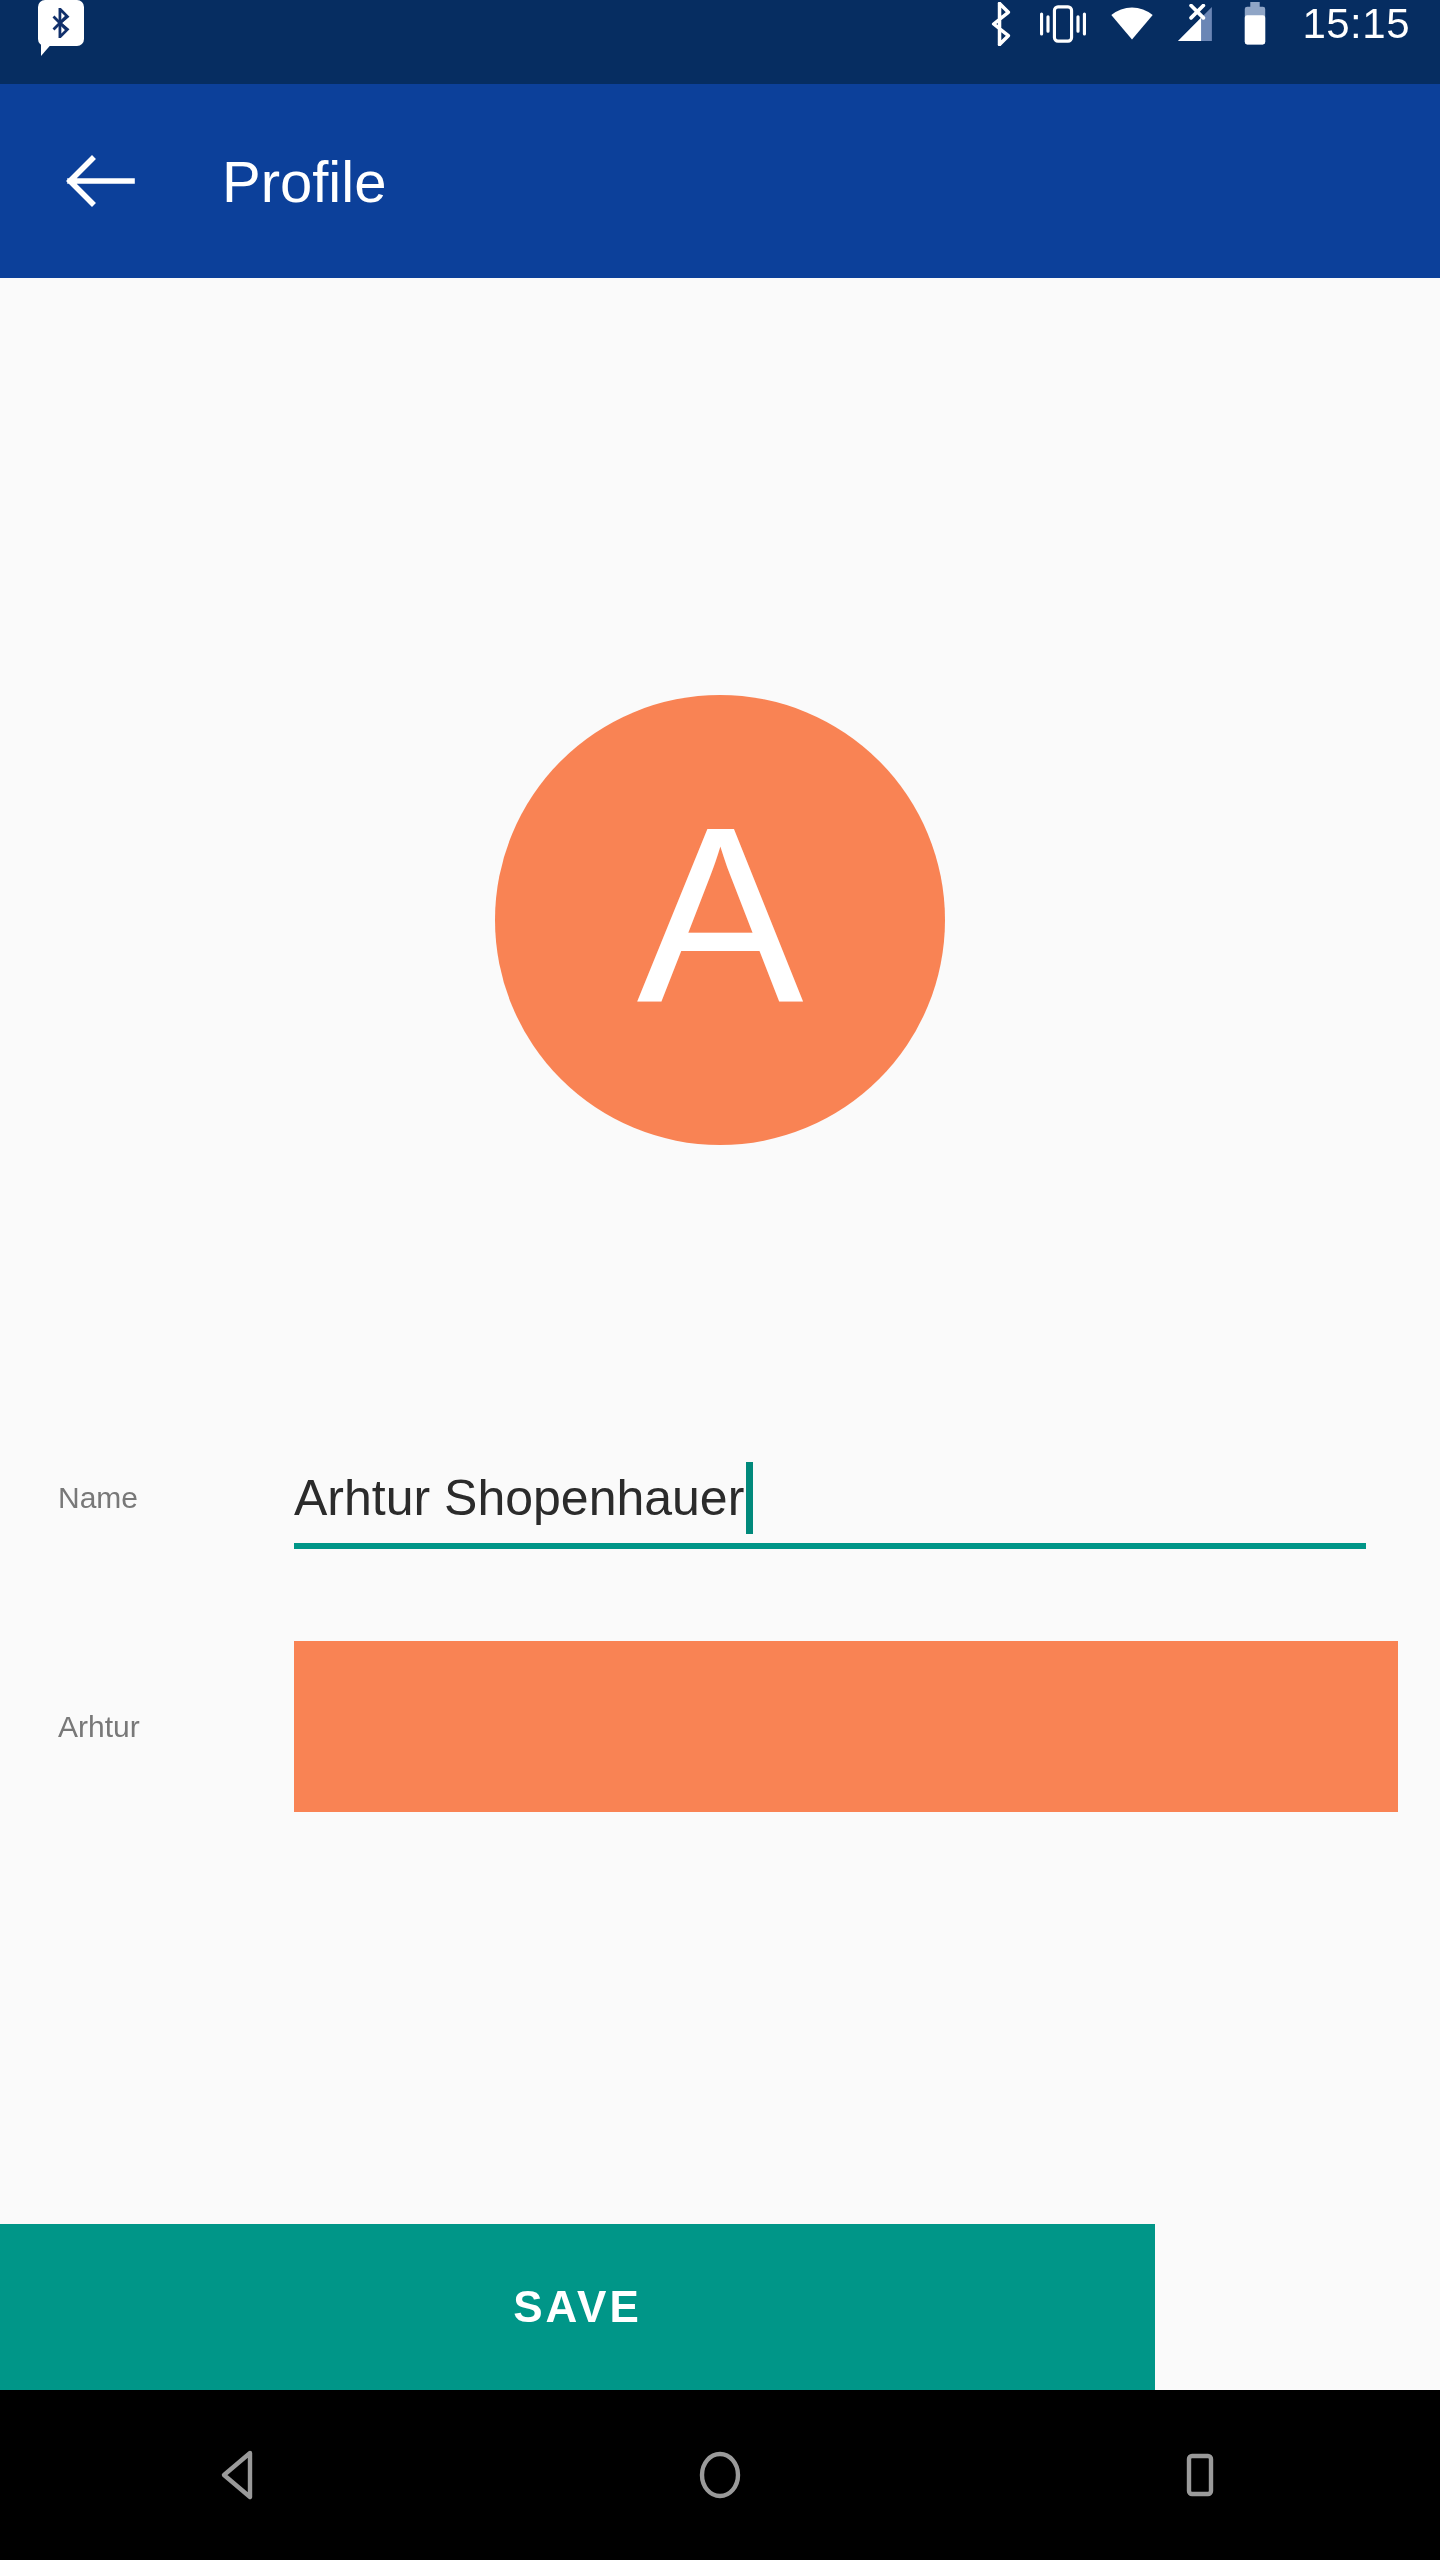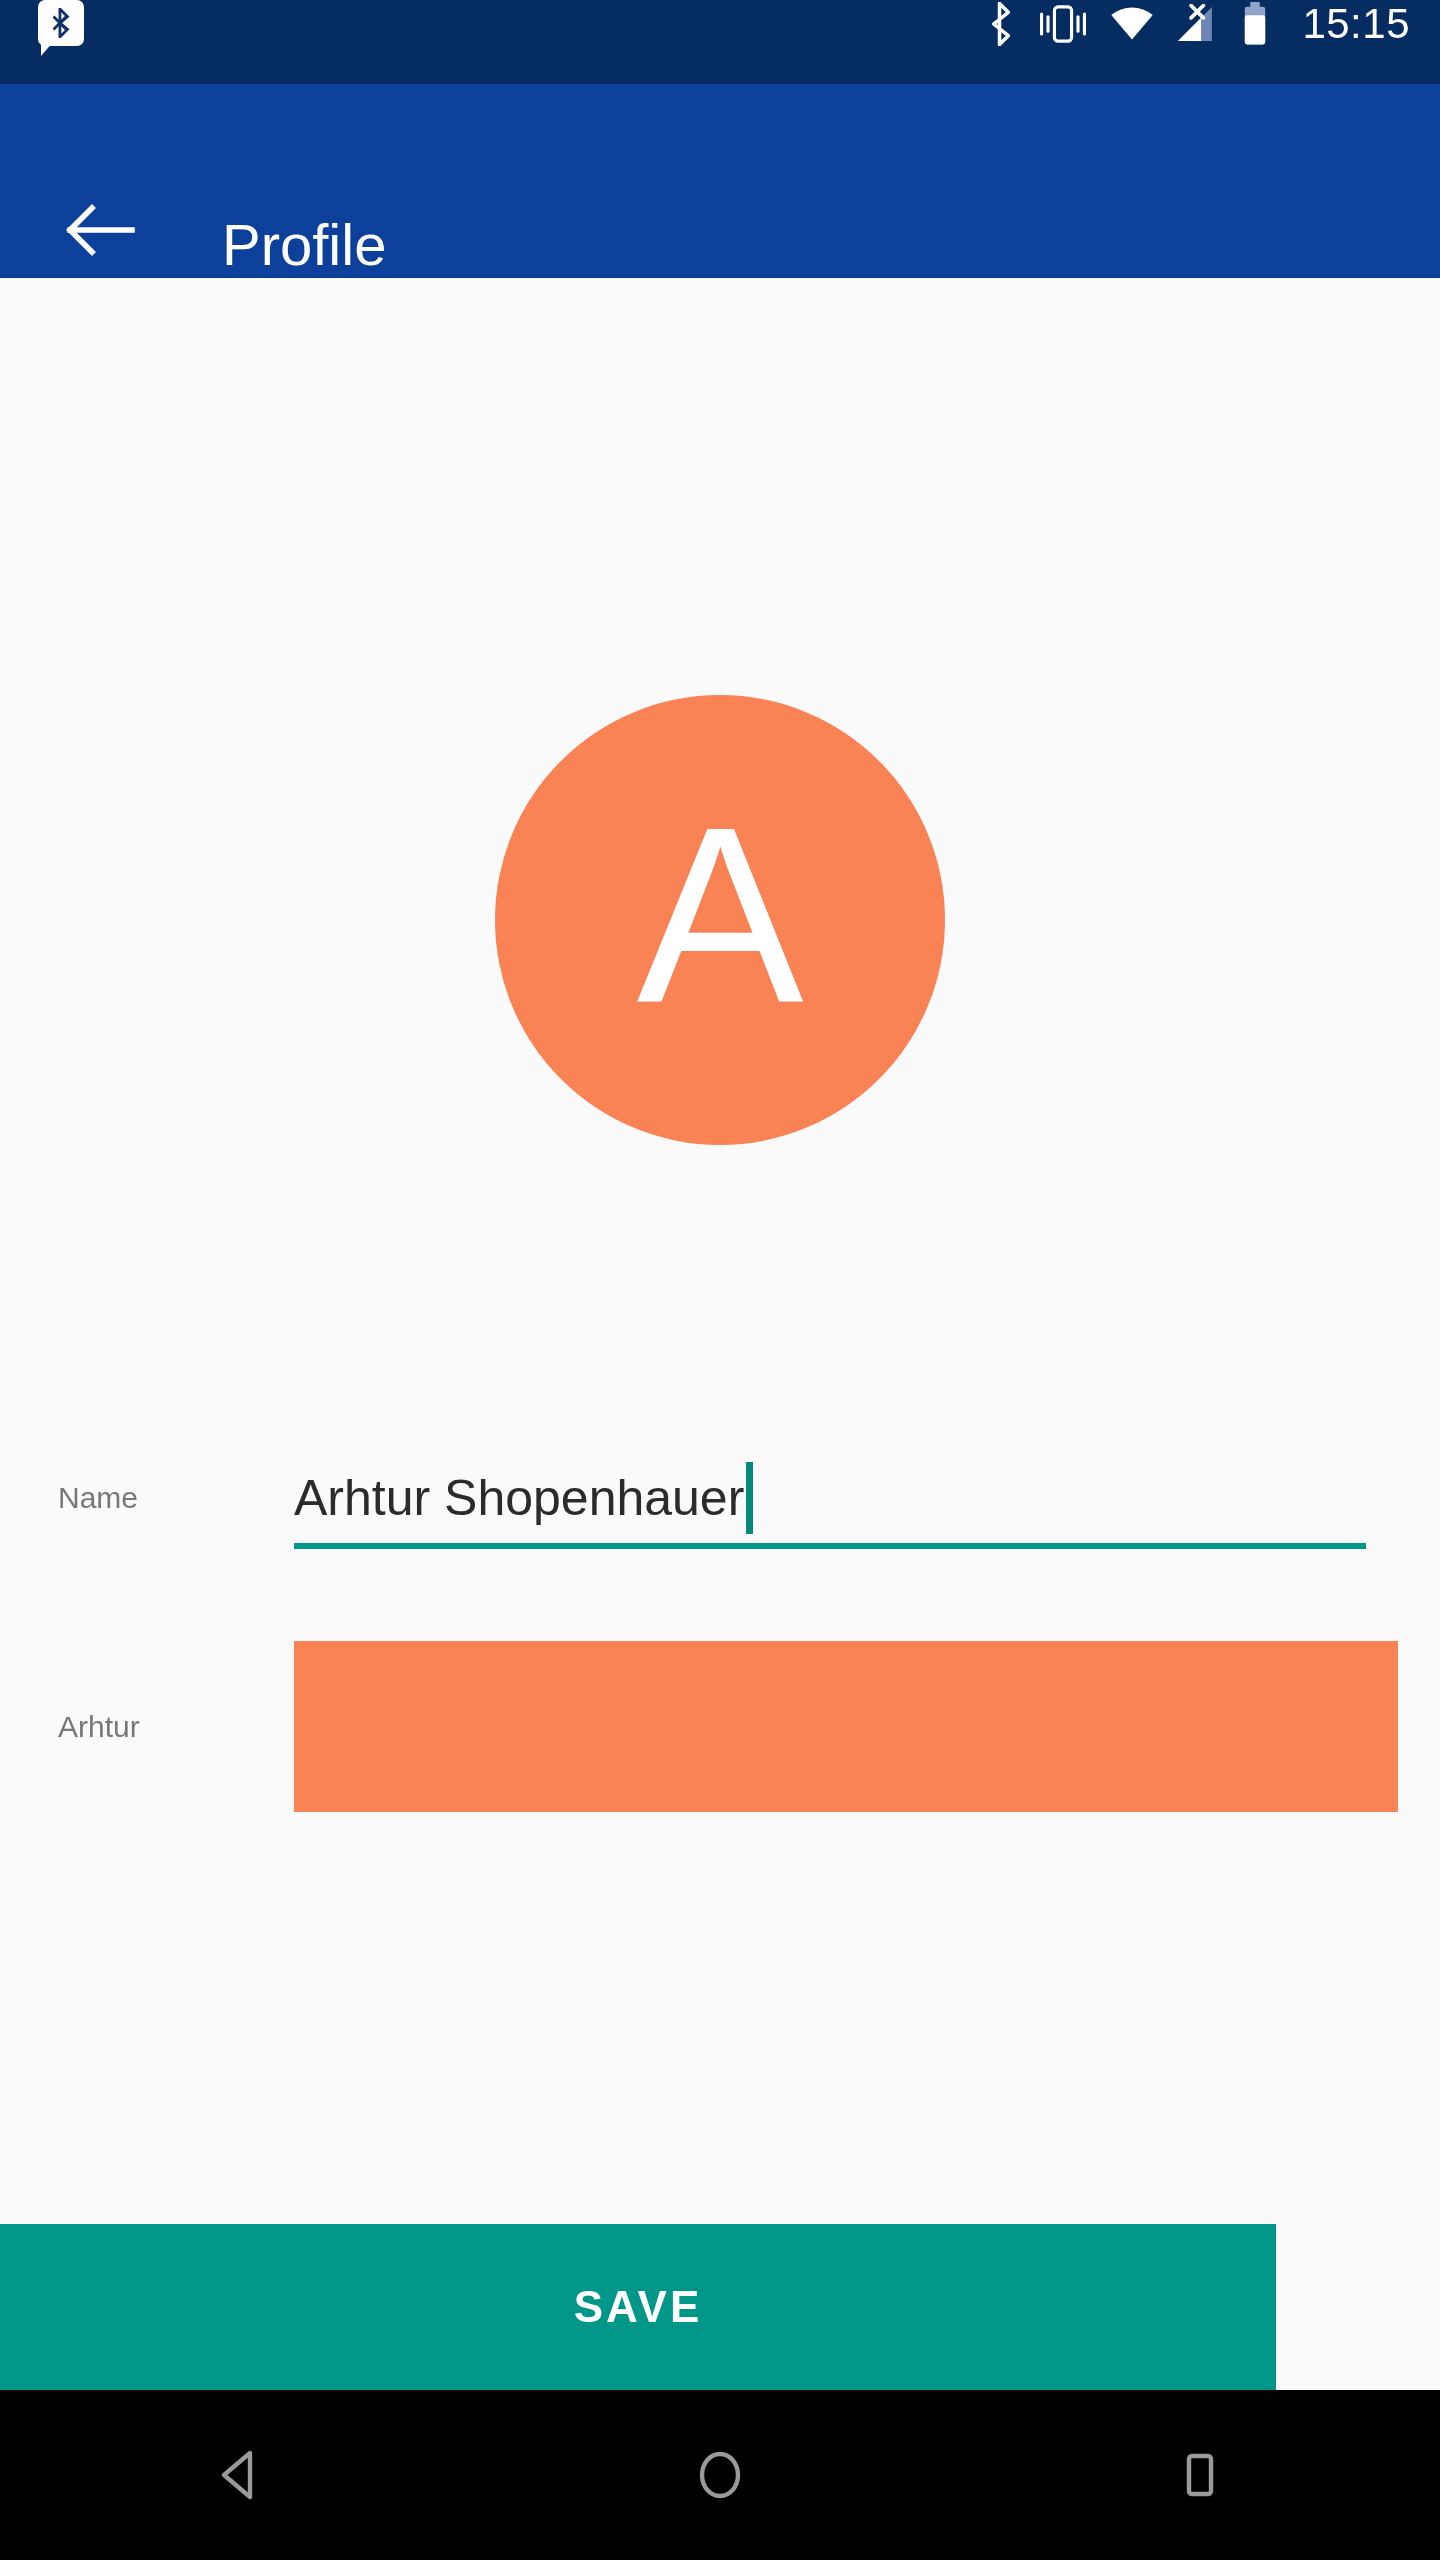--- a/index.html
+++ b/index.html
@@ -50,21 +50,21 @@
     letter-spacing:0.5px;
     margin-left:12px;
     white-space:nowrap;
   }
 
   
   #app-bar {
     position:absolute; left:0; top:84px;
     width:1440px; height:194px;
     background:#0C409A;
-    display:flex; align-items:flex-end;
+    display:flex; align-items:center;
   }
   #back-button {
     width:96px; height:96px;
     margin-left:52px;
     display:flex; align-items:center; justify-content:center;
     cursor:pointer;
   }
   #app-bar-title {
     color:#FFFFFF;
     font-size:58px;
@@ -147,21 +147,21 @@
   #row-color { top:1363px; height:171px; }
   #color-swatch {
     width:1104px; height:171px;
     margin-left:14px;
     cursor:pointer;
   }
 
   
   #save-button {
     position:absolute; left:0; top:2224px;
-    width:1276px; height:166px;
+    width:1155px; height:166px;
     background:#009688;
     display:flex; align-items:center; justify-content:center;
     cursor:pointer;
   }
   #save-label {
     color:#FFFFFF;
     font-size:44px;
     font-weight:bold;
     letter-spacing:3px;
   }

